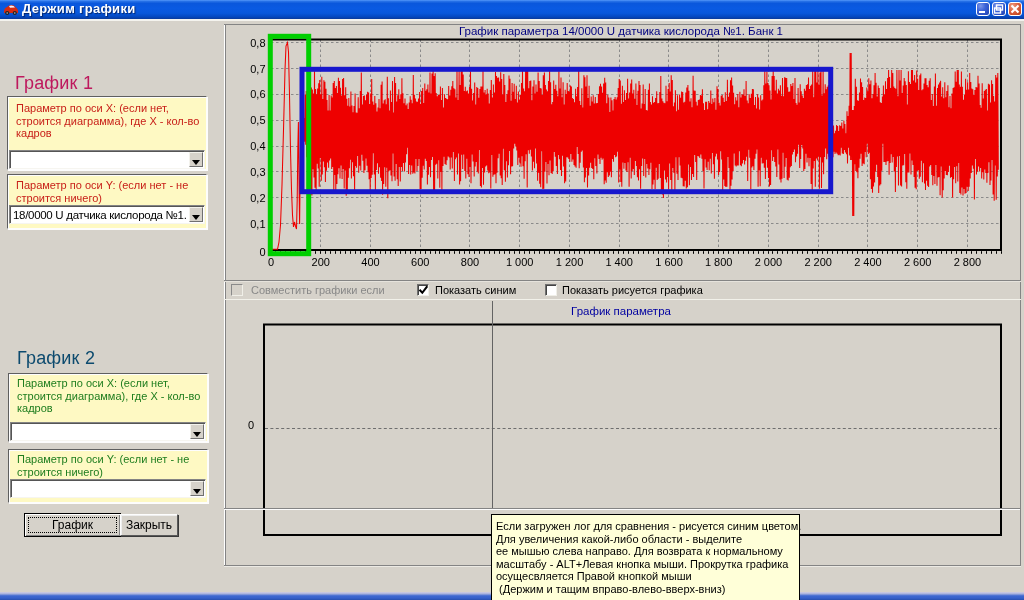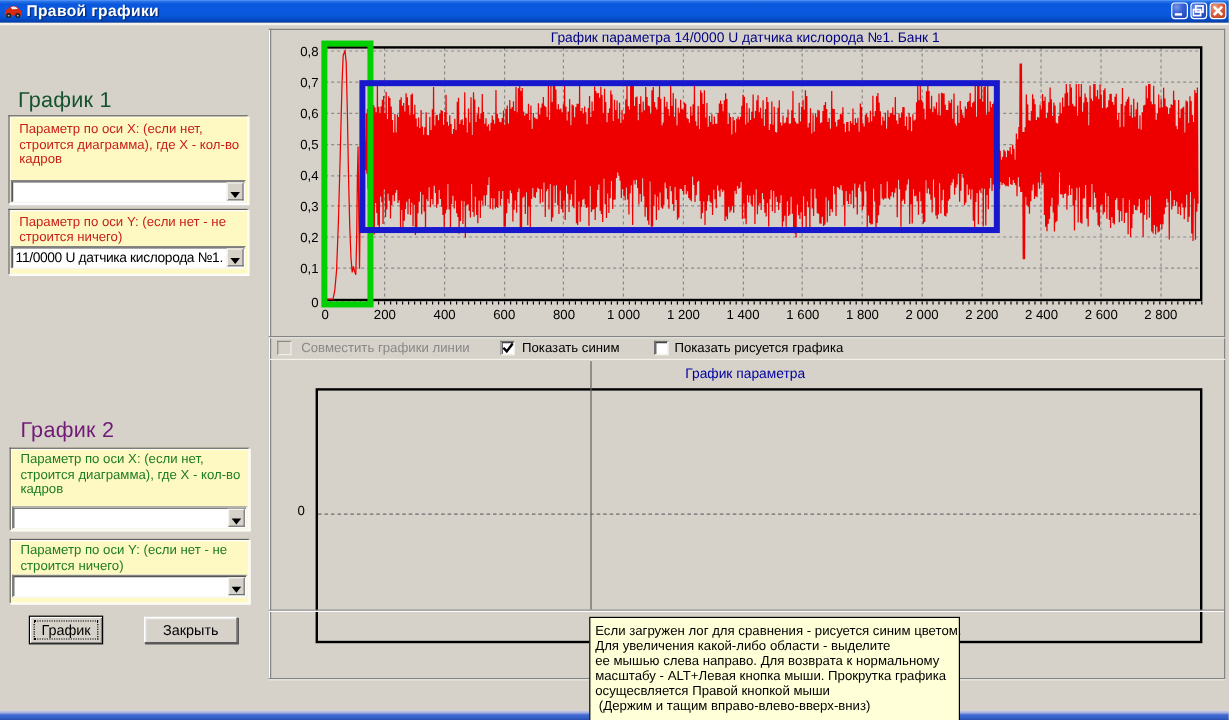--- a/index.html
+++ b/index.html
@@ -34,72 +34,72 @@
 <body>
 <div id="titlebar"></div>
 <svg id="caricon" width="16" height="14" style="left:3px;top:3px" viewBox="0 0 16 14">
  <path d="M1 9 Q1 5 4 4 L6 2.5 Q8 1.5 11 2.5 L13 4.5 Q15 5.5 15 8 L15 10 L1 10 Z" fill="#d82a10"></path>
  <path d="M6 3 Q8 2 10.5 3 L12 4.5 L7 4.8 Z" fill="#eef2fa"></path>
  <circle cx="4.2" cy="10" r="2.1" fill="#222"></circle>
     <circle cx="11.8" cy="10" r="2.1" fill="#222"></circle>
  <circle cx="4.2" cy="10" r=".8" fill="#bbb"></circle>
     <circle cx="11.8" cy="10" r=".8" fill="#bbb"></circle>
 </svg>
-<div id="titletext">Правой графики</div>
+<div id="titletext">Держим графики</div>
 <div class="wbtn" id="bmin">
     <svg width="12" height="12" viewBox="0 0 12 12">
       <rect x="2" y="8" width="6" height="2" fill="#fff"></rect>
     </svg>
   </div>
 <div class="wbtn" id="bmax">
     <svg width="12" height="12" viewBox="0 0 12 12">
       <rect x="3.5" y="2" width="6" height="5" fill="none" stroke="#fff" stroke-width="1.4"></rect>
       <rect x="1.5" y="5" width="6" height="5" fill="none" stroke="#fff" stroke-width="1.4"></rect>
     </svg>
   </div>
 <div class="wbtn" id="bclose">
     <svg width="12" height="12" viewBox="0 0 12 12">
       <path d="M2.5 2.5 L9.5 9.5 M9.5 2.5 L2.5 9.5" stroke="#fff" stroke-width="2.1"></path>
     </svg>
   </div>
 <div id="tbwhite"></div>
 
-<div class="lbl h1" style="left:15px;top:77px;color:#14532d">График 1</div>
+<div class="lbl h1" style="left:15px;top:77px;color:#be185d">График 1</div>
 <div class="gpanel" style="left:7px;top:96px;width:200px;height:74px">
   <div class="lbl red" style="left:8px;top:5px;width:185px">Параметр по оси X: (если нет, строится диаграмма), где X - кол-во кадров</div>
 </div>
 <div class="combo" style="left:9px;top:150px;width:196px;height:19px">
     <div class="drop"></div>
   </div>
 <div class="gpanel" style="left:7px;top:174px;width:200px;height:55px">
   <div class="lbl red" style="left:8px;top:4px;width:185px">Параметр по оси Y: (если нет - не строится ничего)</div>
 </div>
 <div class="combo" style="left:9px;top:205px;width:196px;height:19px">
-    <div class="txt">11/0000 U датчика кислорода №1.</div>
+    <div class="txt">18/0000 U датчика кислорода №1.</div>
     <div class="drop"></div>
   </div>
 
-<div class="lbl h1" style="left:17px;top:352px;color:#701a75">График 2</div>
+<div class="lbl h1" style="left:17px;top:352px;color:#0c4a6e">График 2</div>
 <div class="gpanel" style="left:8px;top:373px;width:200px;height:69px">
   <div class="lbl green" style="left:8px;top:3px;width:185px">Параметр по оси X: (если нет, строится диаграмма), где X - кол-во кадров</div>
 </div>
 <div class="combo" style="left:10px;top:422px;width:196px;height:19px">
     <div class="drop"></div>
   </div>
 <div class="gpanel" style="left:8px;top:449px;width:200px;height:54px">
   <div class="lbl green" style="left:8px;top:3px;width:185px">Параметр по оси Y: (если нет - не строится ничего)</div>
 </div>
 <div class="combo" style="left:10px;top:479px;width:196px;height:19px">
     <div class="drop"></div>
   </div>
 
-<div class="btn" style="left:24px;top:513px;width:62px;height:24px;border:1.5px solid #000;box-shadow:inset 1px 1px 0 #fff,inset -1px -1px 0 #848484">
+<div class="btn" style="left:24px;top:513px;width:97px;height:24px;border:1.5px solid #000;box-shadow:inset 1px 1px 0 #fff,inset -1px -1px 0 #848484">
  <div style="position:absolute;left:3px;top:3px;right:3px;bottom:3px;border:1px dotted #000;line-height:15px">График</div>
   </div>
-<div class="btn" style="left:120px;top:514px;width:78px;height:22px;border:1px solid;border-color:#fdfdfd #5a5a5a #5a5a5a #fdfdfd;box-shadow:1px 1px 0 #3a3a3a,inset 1px 1px 0 #eee;line-height:20px">Закрыть</div>
+<div class="btn" style="left:120px;top:514px;width:58px;height:22px;border:1px solid;border-color:#fdfdfd #5a5a5a #5a5a5a #fdfdfd;box-shadow:1px 1px 0 #3a3a3a,inset 1px 1px 0 #eee;line-height:20px">Закрыть</div>
 
 <div id="separator"></div>
 <div class="hline" style="left:224px;top:24px;width:797px"></div>
 <div style="position:absolute;left:1020px;top:24px;width:1px;height:541px;background:#848484"></div>
 <div class="hline" style="left:224px;top:280px;width:797px"></div>
 <div style="position:absolute;left:224px;top:281px;width:797px;height:1px;background:#e6e3dc"></div>
 <div style="position:absolute;left:224px;top:299px;width:797px;height:1px;background:#f2f1ea"></div>
 
 <svg id="topchart" style="left:222px;top:24px" width="799" height="256" viewBox="0 0 799 256">
 <text x="399" y="11" text-anchor="middle" font-size="11.5" fill="#000080" font-family="Liberation Sans, sans-serif">График параметра 14/0000 U датчика кислорода №1. Банк 1</text>
@@ -297,21 +297,21 @@
     <text class="al" text-anchor="middle" x="447.0" y="242.0">1 600</text>
     <text class="al" text-anchor="middle" x="496.7" y="242.0">1 800</text>
     <text class="al" text-anchor="middle" x="546.4" y="242.0">2 000</text>
     <text class="al" text-anchor="middle" x="596.2" y="242.0">2 200</text>
     <text class="al" text-anchor="middle" x="645.9" y="242.0">2 400</text>
     <text class="al" text-anchor="middle" x="695.7" y="242.0">2 600</text>
     <text class="al" text-anchor="middle" x="745.4" y="242.0">2 800</text>
 </svg>
 
 <div class="cb" style="left:231px;top:284px;background:#d6d2ca;border-color:#8a8a8a #f0efe8 #f0efe8 #8a8a8a;box-shadow:none"></div>
-<div class="lbl" style="left:251px;top:284px;color:#888">Совместить графики линии</div>
+<div class="lbl" style="left:251px;top:284px;color:#888">Совместить графики если</div>
 <div class="cb" style="left:417px;top:284px">
     <svg width="10" height="10" viewBox="0 0 10 10" style="left:0;top:0">
       <path d="M1.5 4.8 L4.3 7.8 L9.3 1.2" stroke="#000" stroke-width="2" fill="none"></path>
     </svg>
   </div>
 <div class="lbl" style="left:435px;top:284px;color:#000">Показать синим</div>
 <div class="cb" style="left:545px;top:284px"></div>
 <div class="lbl" style="left:562px;top:284px;color:#000">Показать рисуется графика</div>
 
 <svg id="botchart" style="left:222px;top:300px" width="799" height="265" viewBox="0 0 799 265">

